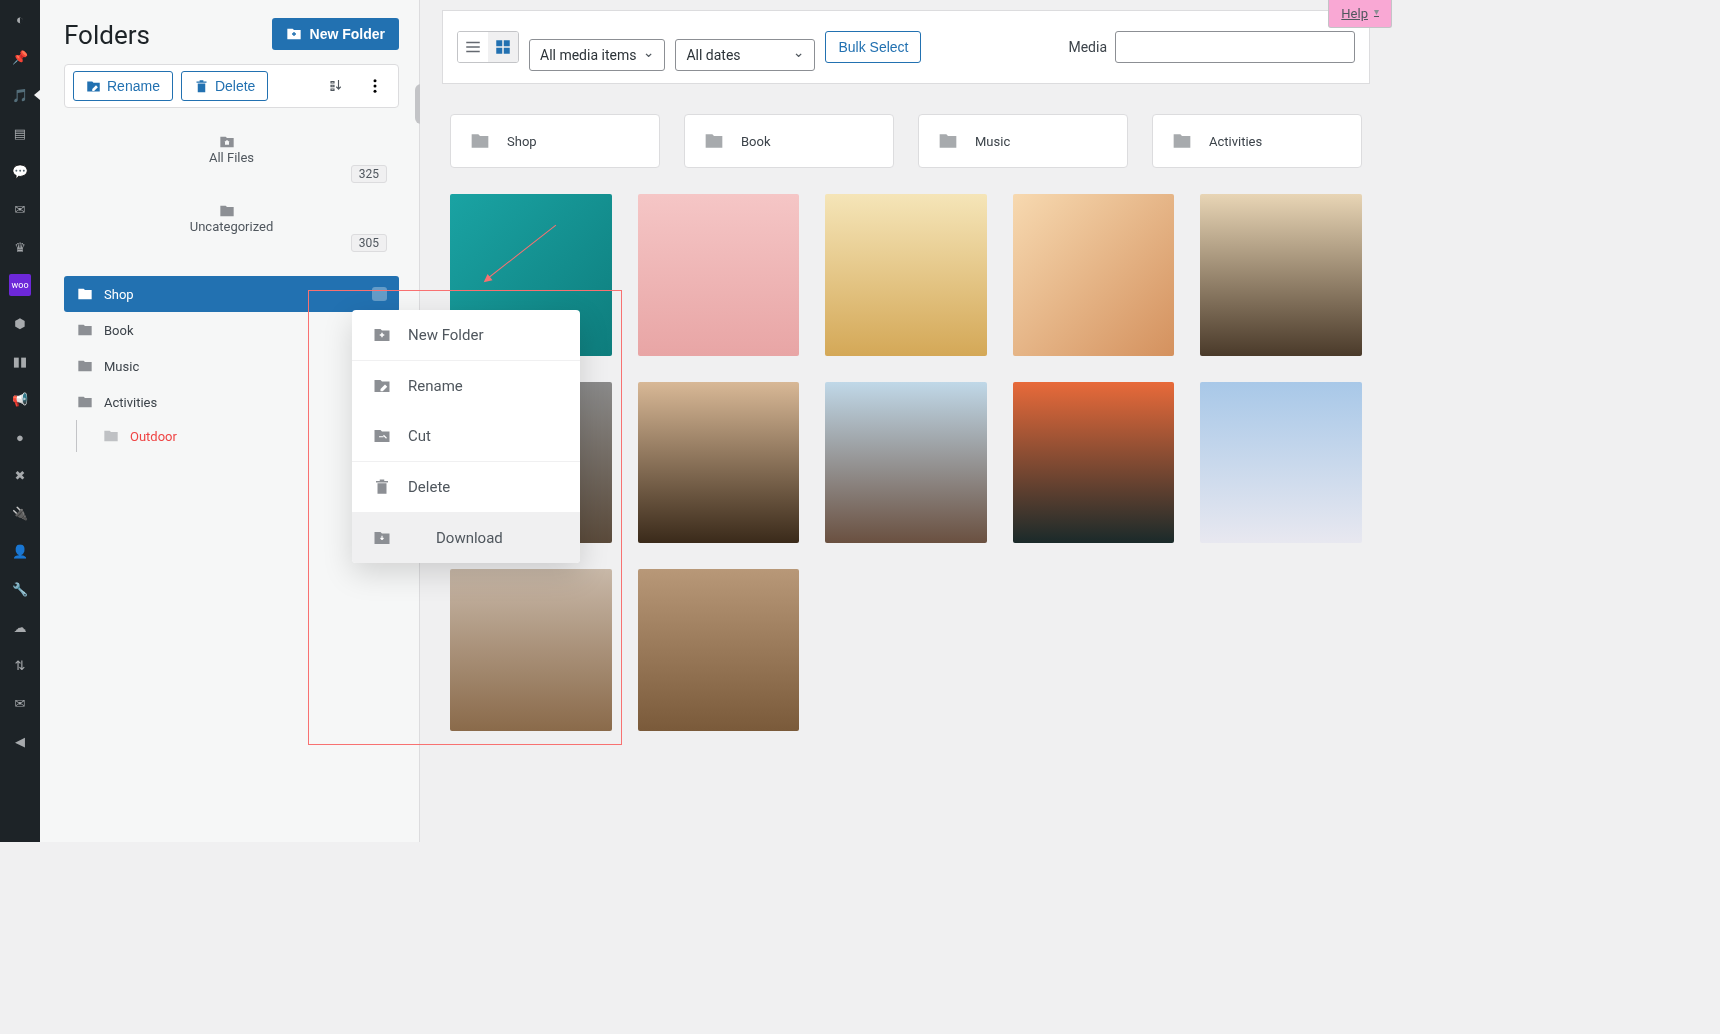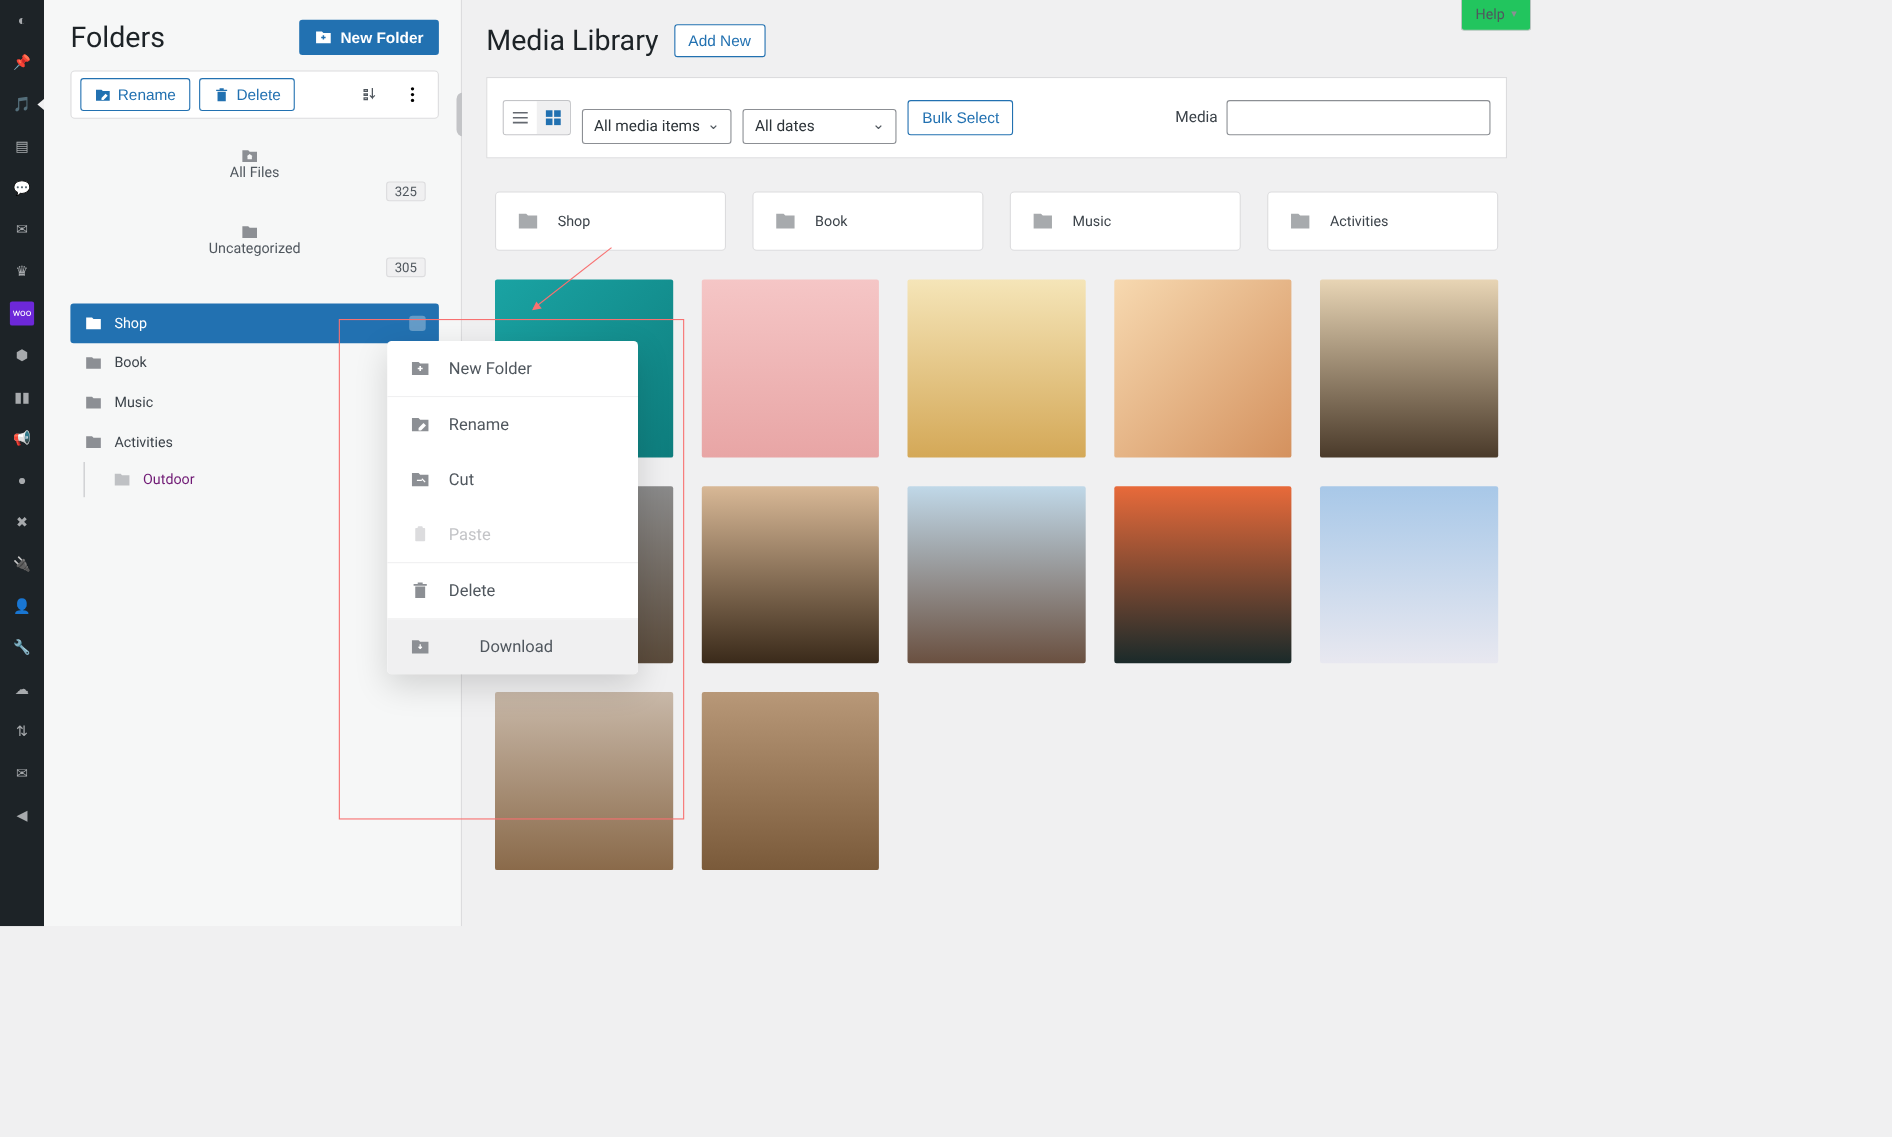--- a/index.html
+++ b/index.html
@@ -34,40 +34,40 @@
 .folder-search { margin-top: 6px; display: flex; align-items: center; border: 1px solid #8c8f94; border-radius: 3px; background: #fff; padding: 0 8px; height: 36px; }
 .folder-search svg { width: 18px; height: 16px; fill: #8c8f94; margin-right: 8px; }
 .folder-search input { border: none; outline: none; flex: 1; font-size: 14px; color: #3c434a; background: transparent; }
 
 .folder-tree { margin-top: 14px; }
 .folder-item { display: flex; align-items: center; padding: 10px 12px; color: #3c434a; cursor: pointer; border-radius: 3px; }
 .folder-item svg { width: 18px; height: 16px; fill: #8c8f94; margin-right: 10px; }
 .folder-item.selected { background: #2271b1; color: #fff; }
 .folder-item.selected svg { fill: #fff; }
 .folder-badge { margin-left: auto; background: #fff; border-radius: 3px; padding: 0 6px; font-size: 12px; color: #3c434a; font-weight: 600; }
-.folder-child { display: flex; align-items: center; padding: 8px 12px; color: #701a75; cursor: pointer; }
+.folder-child { display: flex; align-items: center; padding: 8px 12px; color: #ef4444; cursor: pointer; }
 .folder-child::before { content: ""; width: 1px; height: 100%; }
 .folder-child svg { width: 18px; height: 16px; fill: #bfc1c4; margin-right: 10px; }
 .tree-line { border-left: 1px solid #c3c4c7; margin-left: 12px; padding-left: 12px; }
 
 
 .context-menu { position: absolute; left: 312px; top: 310px; width: 228px; background: #fff; border-radius: 4px; box-shadow: 0 10px 30px rgba(0,0,0,0.15); z-index: 50; overflow: hidden; }
 .context-item { display: flex; align-items: center; padding: 16px 20px; color: #50575e; font-size: 15px; cursor: pointer; }
 .context-item svg { width: 20px; height: 18px; fill: #8c8f94; margin-right: 16px; }
 .context-item.disabled { color: #c3c4c7; cursor: default; }
 .context-item.disabled svg { fill: #dcdcde; }
 .context-item.hovered { background: #f0f0f1; gap: 28px; }
 .context-sep { height: 1px; background: #f0f0f1; }
 
 
 .resizer { position: absolute; right: -8px; top: 84px; width: 12px; height: 40px; background: #c3c4c7; border-radius: 6px; }
 
 
 .main { flex: 1; padding: 10px 22px 0; position: relative; overflow: hidden; background: #f0f0f1; }
-.help-tab { position: absolute; right: 0; top: 0; background: #22c55e; border: 1px solid #c3c4c7; border-top: none; border-radius: 0 0 3px 3px; padding: 6px 12px; color: #50575e; font-size: 13px; cursor: pointer; display: flex; gap: 6px; }
+.help-tab { position: absolute; right: 0; top: 0; background: #f9a8d4; border: 1px solid #c3c4c7; border-top: none; border-radius: 0 0 3px 3px; padding: 6px 12px; color: #50575e; font-size: 13px; cursor: pointer; display: flex; gap: 6px; text-decoration: underline; }
 .help-tab::after { content: "▾"; font-size: 10px; color: #8c8f94; }
 
 .main-header { display: flex; align-items: center; gap: 14px; padding: 12px 0 18px; }
 .main-title { font-size: 26px; font-weight: 400; color: #1d2327; }
 .btn-addnew { background: #fff; border: 1px solid #2271b1; color: #2271b1; border-radius: 3px; padding: 6px 12px; font-size: 14px; cursor: pointer; }
 
 .filter-bar { background: #fff; border: 1px solid #dcdcde; padding: 12px 14px; display: flex; align-items: center; gap: 10px; }
 .view-switch { display: flex; border: 1px solid #c3c4c7; border-radius: 3px; overflow: hidden; }
 .view-switch .v { width: 30px; height: 30px; display: flex; align-items: center; justify-content: center; cursor: pointer; background: #fff; }
 .view-switch .v.active { background: #f0f0f1; }
@@ -299,26 +299,20 @@
             <use href="#i-rename"></use>
           </svg>
         <span>Rename</span>
       </div>
       <div class="context-item">
         <svg>
             <use href="#i-cut"></use>
           </svg>
         <span>Cut</span>
       </div>
-      <div class="context-item disabled">
-        <svg>
-            <use href="#i-paste"></use>
-          </svg>
-        <span>Paste</span>
-      </div>
       <div class="context-sep"></div>
       <div class="context-item">
         <svg>
             <use href="#i-trash"></use>
           </svg>
         <span>Delete</span>
       </div>
       <div class="context-sep"></div>
       <div class="context-item hovered">
         <svg>
@@ -327,24 +321,20 @@
         <span>Download</span>
       </div>
     </div>
   </div>
 
   <div class="main">
     <div class="help-tab">
       <span>Help</span>
     </div>
 
-    <div class="main-header">
-      <div class="main-title">Media Library</div>
-      <button class="btn-addnew">Add New</button>
-    </div>
 
     <div class="filter-bar">
       <div class="view-switch">
         <div class="v">
             <svg class="ic" style="fill:#646970">
               <use href="#i-list"></use>
             </svg>
           </div>
         <div class="v active">
             <svg class="ic" style="fill:#2271b1">

